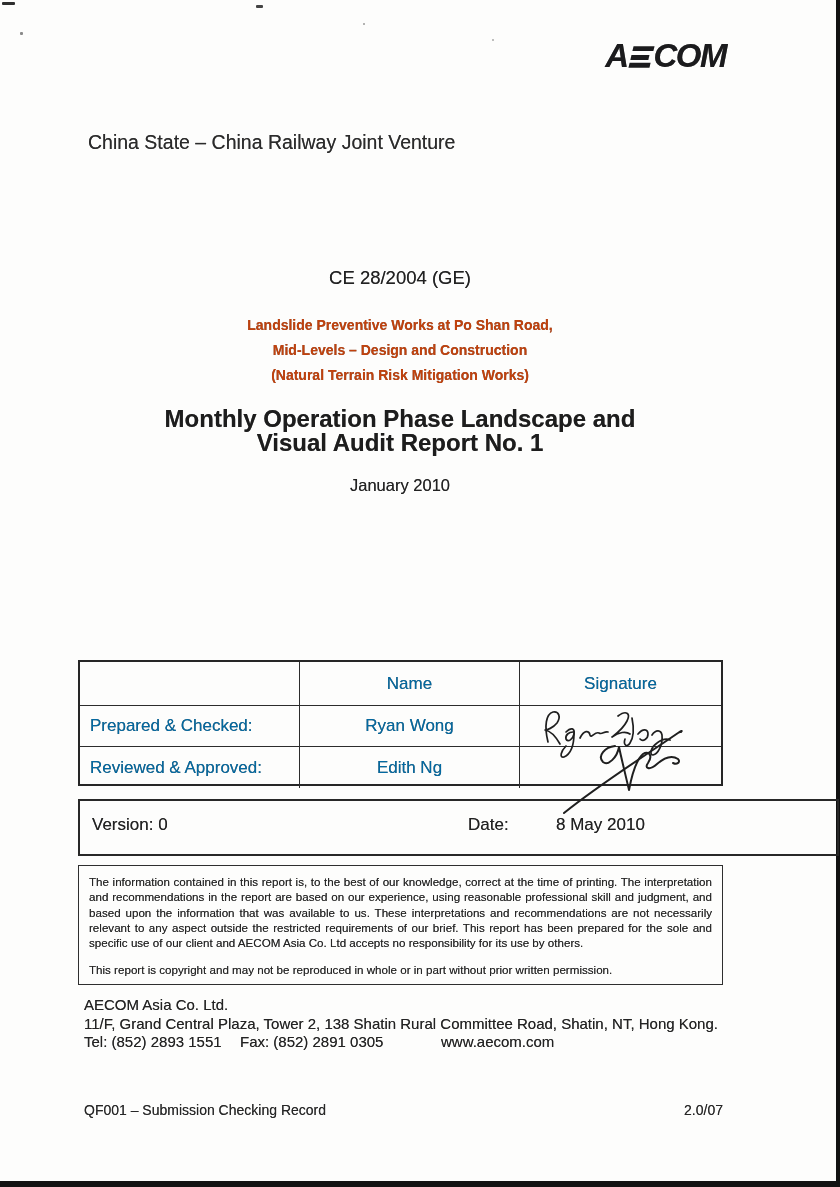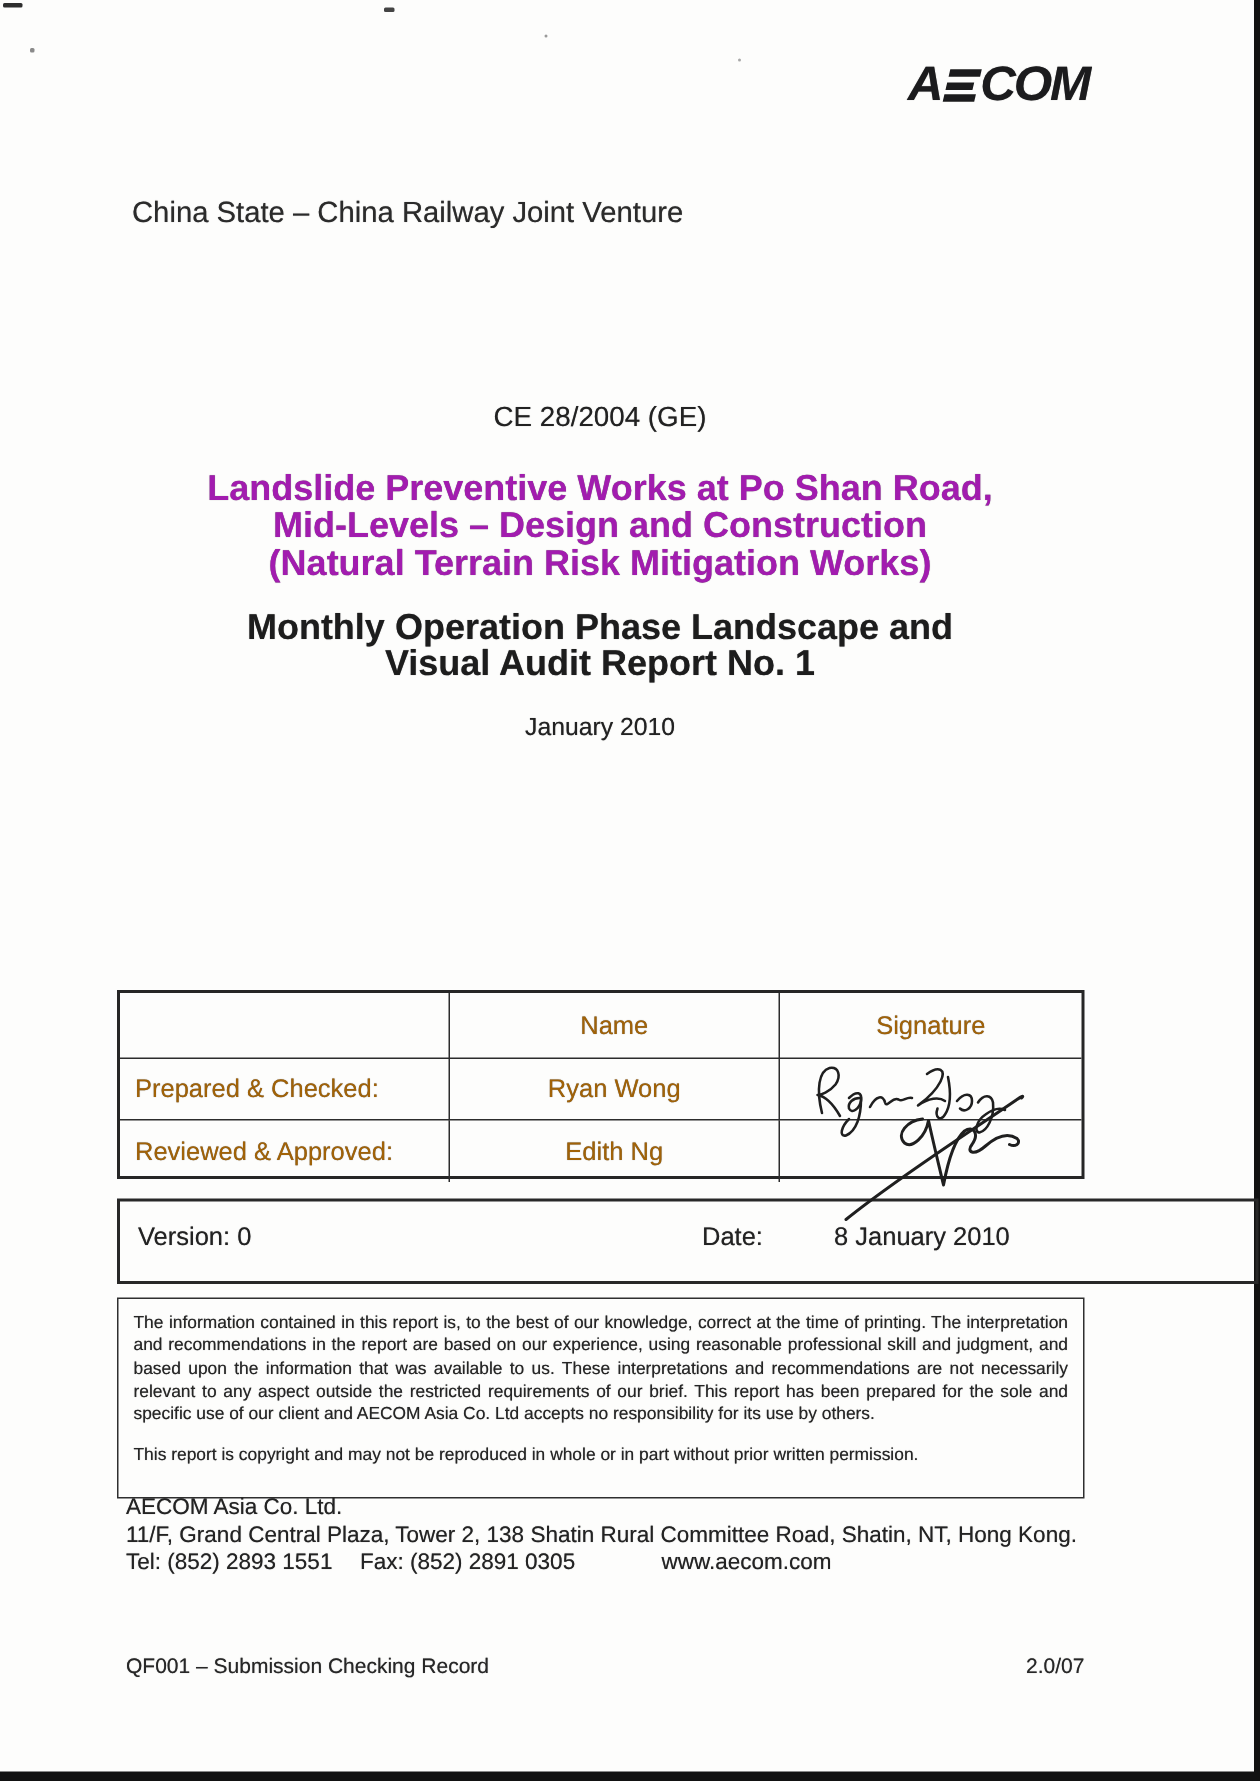--- a/index.html
+++ b/index.html
@@ -41,59 +41,59 @@
     transform: skewX(-13deg);
   }
   .logo .e-bars i { display: block; height: 5px; background: #1b1b1d; }
   .logo .e-bars i:nth-child(2) { width: 88%; }
 
   
   .jv-line { position: absolute; left: 88px; top: 131px; font-size: 19.5px; color: #2b2b2b; }
   .ref-line { position: absolute; left: 0; top: 267px; width: 800px; text-align: center; font-size: 18.5px; }
   .title-block {
     position: absolute; left: 0; top: 313px; width: 800px;
-    text-align: center; font-size: 24px; font-weight: bold; line-height: 25px; color: #a21caf;
+    text-align: center; font-size: 14px; font-weight: bold; line-height: 25px; color: #c2410c;
   }
   .subtitle-block {
     position: absolute; left: 0; top: 407px; width: 800px;
     text-align: center; font-size: 24px; font-weight: bold; line-height: 24px; color: #1d1d1d;
   }
   .month-line { position: absolute; left: 0; top: 476px; width: 800px; text-align: center; font-size: 16.5px; }
 
   
   .approval {
     position: absolute; left: 78px; top: 660px; width: 645px; height: 126px;
     display: grid;
     grid-template-columns: 220px 220px 1fr;
     grid-template-rows: 44px 41px 41px;
     border: 2px solid #262626;
   }
   .approval .cell {
     border-right: 1.6px solid #2c2c2c;
     border-bottom: 1.6px solid #2c2c2c;
     display: flex; align-items: center;
-    font-size: 17px; color: #a16207;
+    font-size: 17px; color: #0369a1;
   }
   .approval .cell.last-col { border-right: none; }
   .approval .cell.last-row { border-bottom: none; }
   .approval .cell.center { justify-content: center; }
   .approval .cell.label-cell { padding-left: 10px; }
 
   
   .version-box {
     position: absolute; left: 78px; top: 799px; width: 761px; height: 57px;
     border: 2px solid #282828;
   }
   .version-box .version { position: absolute; left: 12px; top: 14px; font-size: 17px; }
   .version-box .date-label { position: absolute; left: 388px; top: 14px; font-size: 17px; }
   .version-box .date-value { position: absolute; left: 476px; top: 14px; font-size: 17px; }
 
   
   .disclaimer-box {
-    position: absolute; left: 78px; top: 865px; width: 645px; height: 134px;
+    position: absolute; left: 78px; top: 865px; width: 645px; height: 120px;
     border: 1.6px solid #2f2f2f;
     padding: 8px 10px 0 10px;
   }
   .disclaimer-box p {
     font-size: 11.6px; line-height: 15.3px; color: #262626; text-align: justify;
   }
   .disclaimer-box p + p { margin-top: 12px; text-align: left; }
 
   
   .company { position: absolute; left: 84px; top: 996px; font-size: 15px; line-height: 18.5px; color: #232323; }
@@ -164,21 +164,21 @@
     <div class="cell center last-col"></div>
 
     <div class="cell label-cell last-row">Reviewed &amp; Approved:</div>
     <div class="cell center last-row">Edith Ng</div>
     <div class="cell center last-col last-row"></div>
   </div>
 
   <div class="version-box">
     <span class="version">Version: 0</span>
     <span class="date-label">Date:</span>
-    <span class="date-value">8 January 2010</span>
+    <span class="date-value">8 May 2010</span>
   </div>
 
   <div class="disclaimer-box">
     <p>The information contained in this report is, to the best of our knowledge, correct at the time of printing.  The interpretation and recommendations in the report are based on our experience, using reasonable professional skill and judgment, and based upon the information that was available to us. These interpretations and recommendations are not necessarily relevant to any aspect outside the restricted requirements of our brief.  This report has been prepared for the sole and specific use of our client and AECOM Asia Co. Ltd accepts no responsibility for its use by others.</p>
     <p>This report is copyright and may not be reproduced in whole or in part without prior written permission.</p>
   </div>
 
   <div class="company">
     <div>AECOM Asia Co. Ltd.</div>
     <div>11/F, Grand Central Plaza, Tower 2, 138 Shatin Rural Committee Road, Shatin, NT, Hong Kong.</div>

